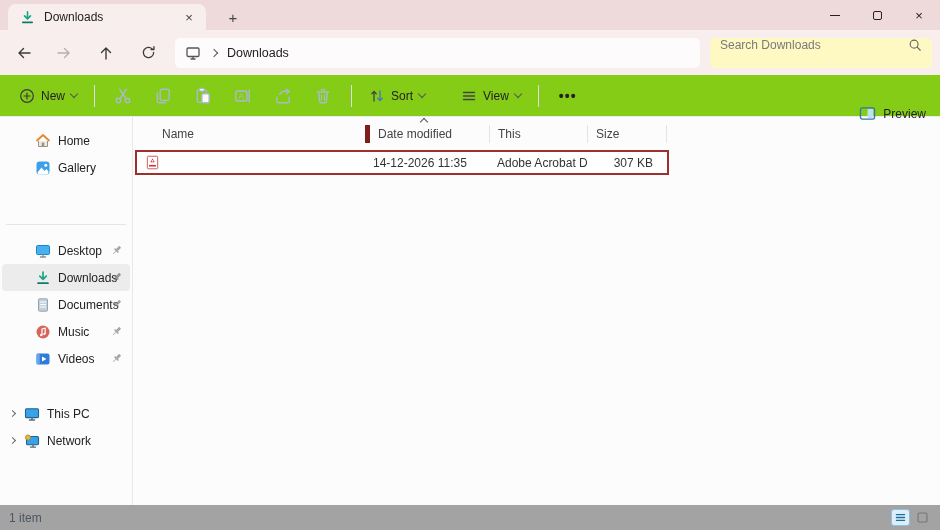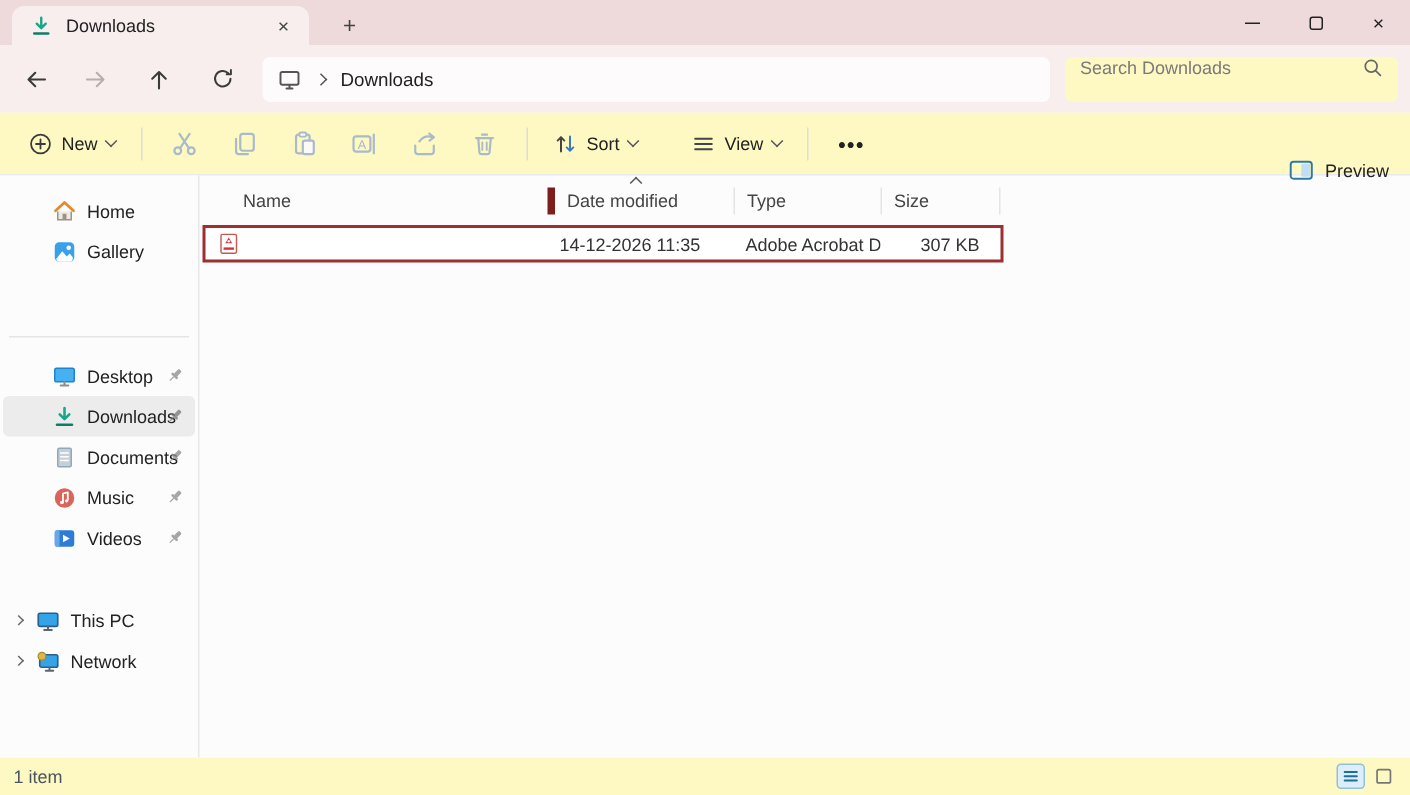--- a/index.html
+++ b/index.html
@@ -42,21 +42,21 @@
   }
   .searchbox input {
     flex:1; border:none; outline:none; background:transparent;
     font-family:inherit; font-size:12px; color:#333;
   }
   .searchbox input::placeholder { color:#7a7a7a; }
 
   
   .toolbar {
     position:absolute; left:0; top:75px; width:940px; height:42px;
-    background:#fef9c3; border-bottom:1px solid #ebebeb;
+    background:#84cc16; border-bottom:1px solid #ebebeb;
     display:flex; align-items:center;
   }
   .tb-btn { display:flex; align-items:center; gap:6px; padding:6px 9px; border-radius:4px; color:#222; }
   .tb-new { margin-left:10px; }
   .tb-sep { width:1px; height:22px; background:#dcdcdc; margin:0 8px; }
   .tb-ico { width:40px; height:32px; display:flex; align-items:center; justify-content:center; }
   .tb-more { font-size:14px; letter-spacing:1px; color:#222; padding:0 12px; font-weight:bold; }
   .tb-preview { position:absolute; right:14px; display:flex; align-items:center; gap:7px; color:#222;margin-top:36px; }
   .chev { width:6px; height:6px; border-right:1.4px solid #555; border-bottom:1.4px solid #555; transform:rotate(45deg); margin-top:-3px; }
   .chev-right { transform:rotate(-45deg); margin-top:0; }
@@ -87,21 +87,21 @@
   .sort-caret { position:absolute; left:286px; top:-4px; }
   .row-wrap { margin-top:3px; border:2px solid #9d2f2f; width:534px; background:#fff; }
   .filerow { display:flex; align-items:center; height:21px; }
   .fcol { padding-left:8px; font-size:12px; color:#333; white-space:nowrap; overflow:hidden; }
   .f-name { width:228px; display:flex; align-items:center; gap:6px; }
   .f-date { width:124px; }
   .f-type { width:98px; }
   .f-size { width:76px; text-align:right; padding-right:10px; }
 
   
-  .statusbar { position:absolute; left:0; top:505px; width:940px; height:25px; background:#fef9c3; display:flex; align-items:center; }
+  .statusbar { position:absolute; left:0; top:505px; width:940px; height:25px; background:#a3a3a3; display:flex; align-items:center; }
   .status-count { margin-left:9px; color:#4a5560; font-size:12px; }
   .view-toggles { position:absolute; right:8px; display:flex; gap:3px; }
   .vt-btn { width:19px; height:17px; display:flex; align-items:center; justify-content:center; border-radius:3px; border:1px solid transparent; }
   .vt-btn.active { background:#ddeef9; border-color:#8ec0e0; }
 </style>
 </head>
 <body>
 
 <div class="titlebar">
   <div class="tab">
@@ -395,21 +395,21 @@
     </span>
     <span class="side-label">Network</span>
   </div>
 </div>
 
 <div class="filearea">
   <div class="listheader">
     <span class="sort-caret chev chev-up"></span>
     <div class="hcol c-name">Name</div>
     <div class="hcol c-date">Date modified</div>
-    <div class="hcol c-type">Type</div>
+    <div class="hcol c-type">This</div>
     <div class="hcol c-size">Size</div>
   </div>
 
   <div class="row-wrap">
     <div class="filerow">
       <div class="fcol f-name">
         <span>
           <svg width="15" height="15" viewBox="0 0 16 16">
               <rect x="2.5" y="1.3" width="11" height="13.4" rx="1" fill="#fff" stroke="#c9564f" stroke-width="1"></rect>
               <path d="M8 3.6l2.4 4H5.6z" fill="#d13438"></path>

